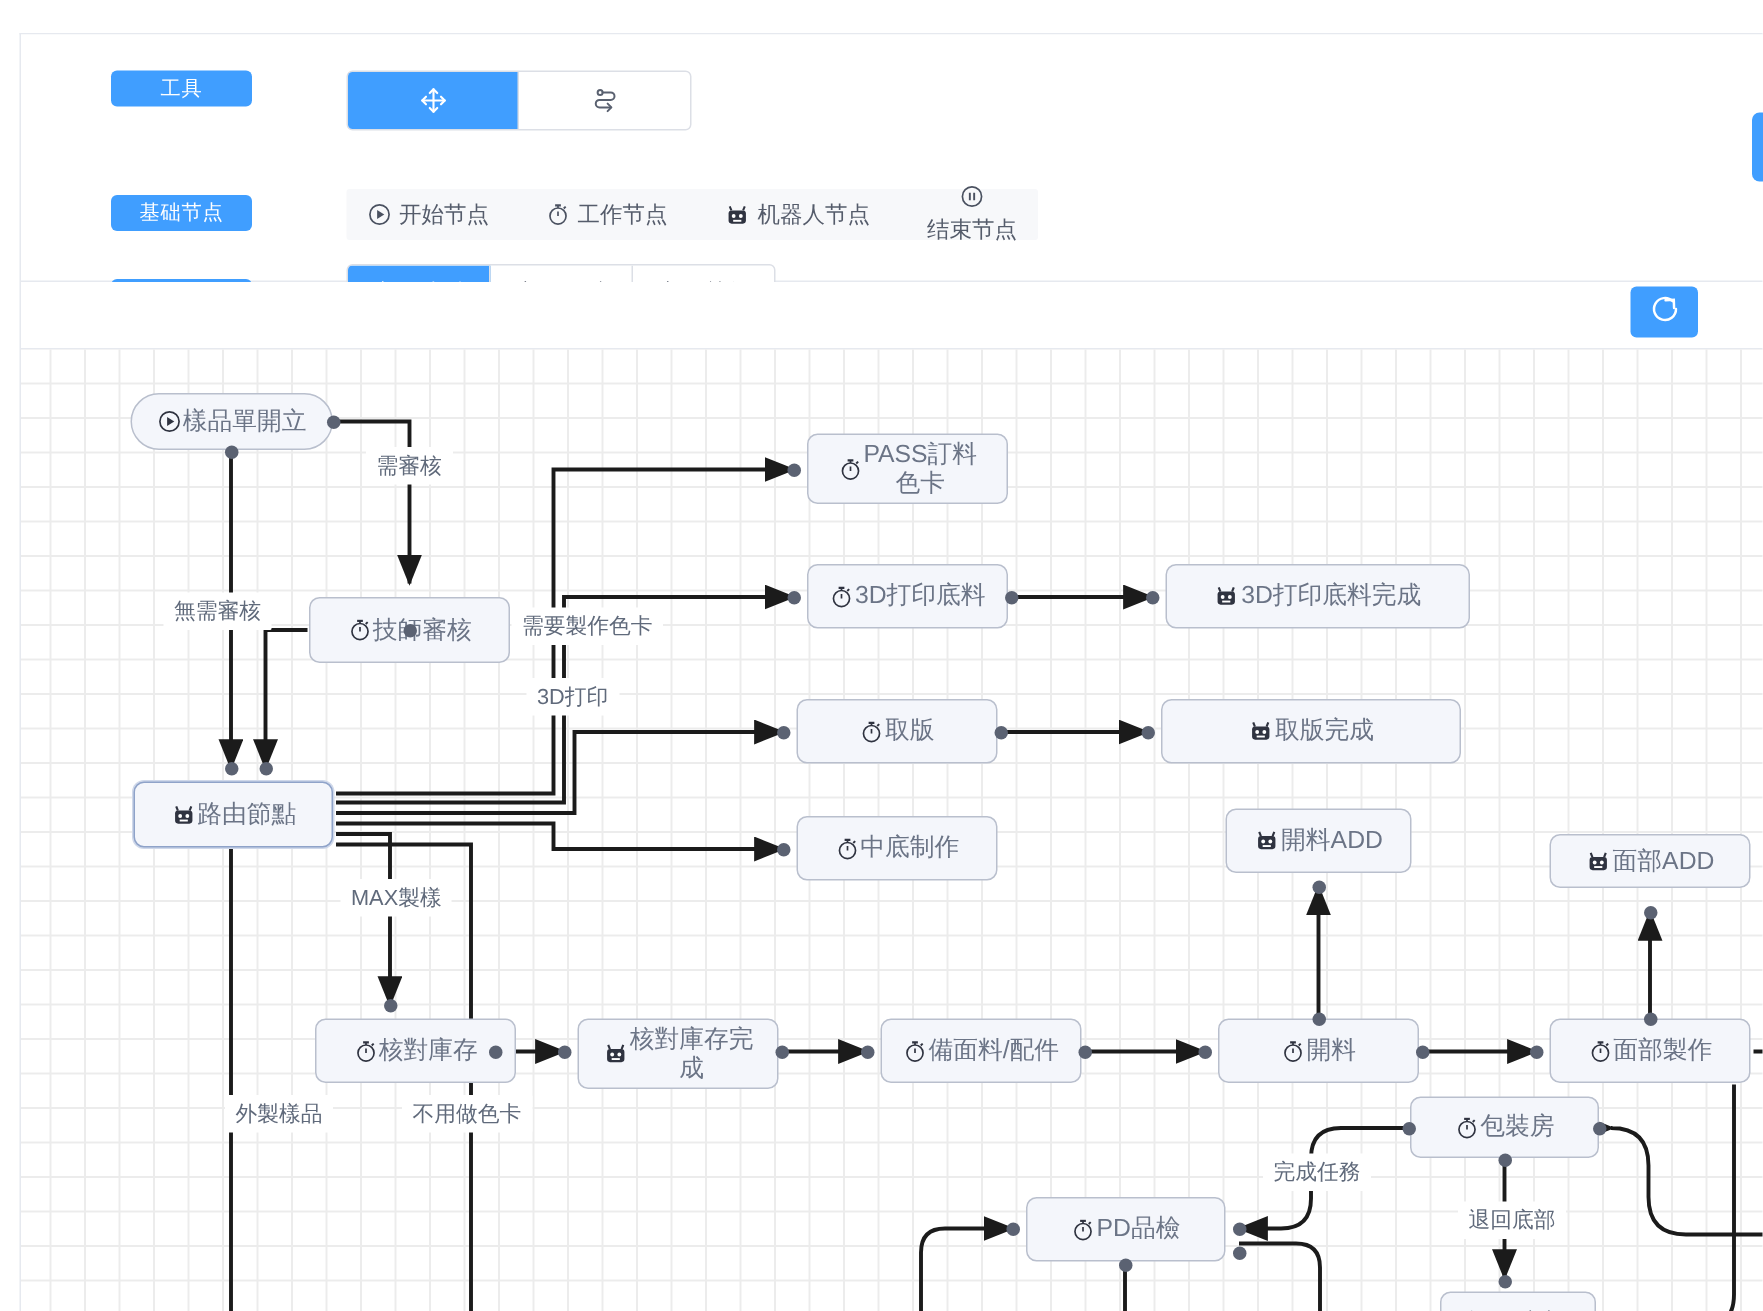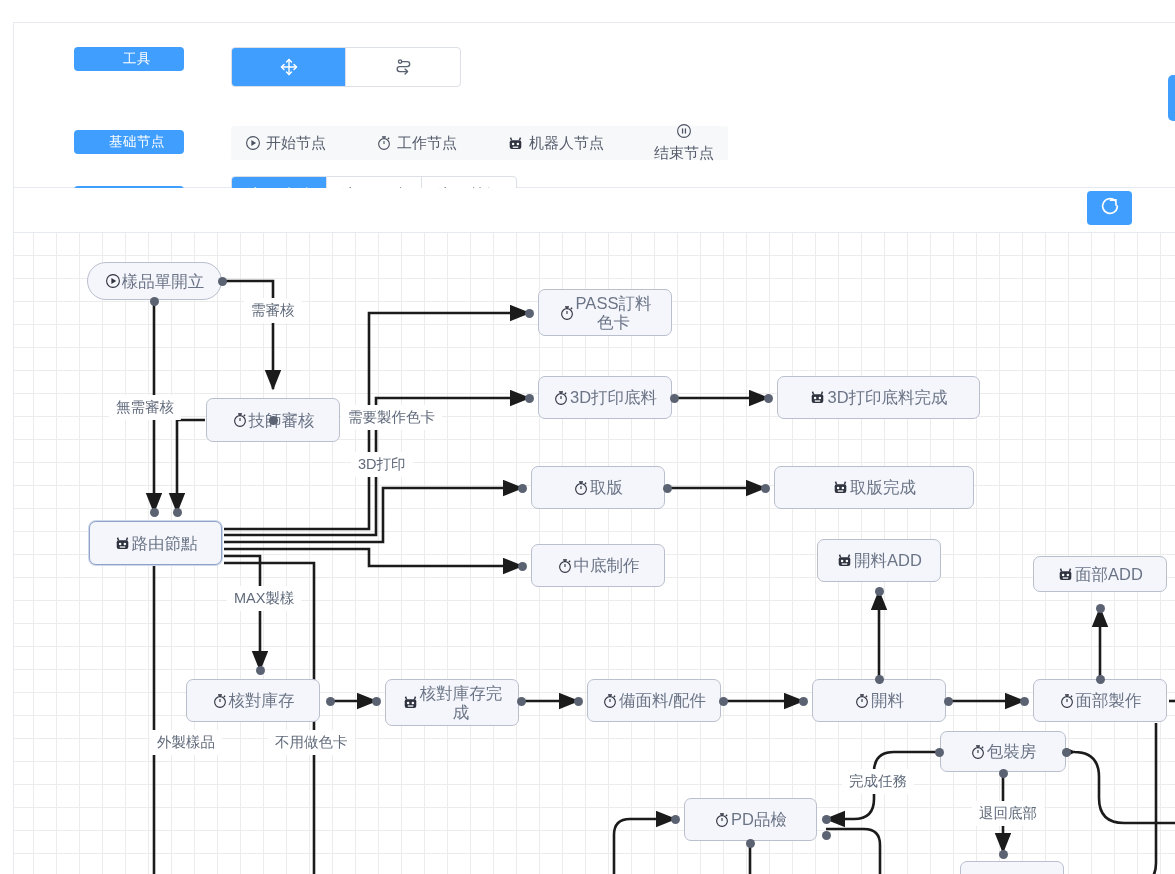--- a/index.html
+++ b/index.html
@@ -23,21 +23,21 @@
   }
   
   .toolbar{
     position:absolute;left:0;top:0;right:0;height:165px;
     background:#fff;border-bottom:1px solid #e6e9ef;
     box-sizing:border-box;
   }
   .tag{
     width:94px;height:24px;border-radius:4px;background:#409eff;
     color:#fff;font-size:13.5px;line-height:24px;text-align:center;
-    letter-spacing:.5px;flex:0 0 auto;padding-left:16px;
+    letter-spacing:.5px;flex:0 0 auto;
   }
   .tagwrap{position:absolute;left:60px;}
 
   
   .seg{
     position:absolute;left:217px;top:0;display:flex;
     border:1px solid #dcdfe6;border-radius:4px;overflow:hidden;
     background:#fff;height:38px;
   }
   .seg>div{
@@ -46,21 +46,20 @@
   }
   .seg>div:last-child{border-right:none;}
   .seg .on{background:#409eff;color:#fff;}
   .seg svg{display:block;}
 
   
   .chips{
     position:absolute;left:217px;top:0;height:34px;background:#f7f8fa;
     display:flex;align-items:center;padding:0 14px;box-sizing:border-box;
     border-radius:2px;
-    gap:12px;
   }
   .chip{
     display:flex;align-items:center;gap:5px;
     font-size:15px;color:#555c6b;margin-right:38px;cursor:pointer;white-space:nowrap;
   }
   .chip:last-child{margin-right:0;flex-direction:column;}
   .chip svg{display:block;flex:0 0 auto;}
 
   
   .evts{
@@ -416,21 +415,21 @@
                   <circle cx="10" cy="11.3" r="6.7"></circle>
                   <line x1="10" y1="11.3" x2="10" y2="7.6"></line>
                   <line x1="7.6" y1="2.4" x2="12.4" y2="2.4" stroke-width="1.8"></line>
                   <line x1="10" y1="2.4" x2="10" y2="4.6"></line>
                   <line x1="14.8" y1="5" x2="16.4" y2="3.4" stroke-width="1.6"></line>
                 </svg>
               </span>
               <span class="tx">中底制作</span>
             </div>
           </div>
-          <div class="node" style="left: 172px; top: 446px; width: 134px; height: 43px;">
+          <div class="node" style="left: 196px; top: 446px; width: 134px; height: 43px;">
             <div class="inner">
               <span class="ic">
                 <svg width="16" height="16" viewBox="0 0 20 20" fill="none" stroke="#2f3340" stroke-width="1.4">
                   <circle cx="10" cy="11.3" r="6.7"></circle>
                   <line x1="10" y1="11.3" x2="10" y2="7.6"></line>
                   <line x1="7.6" y1="2.4" x2="12.4" y2="2.4" stroke-width="1.8"></line>
                   <line x1="10" y1="2.4" x2="10" y2="4.6"></line>
                   <line x1="14.8" y1="5" x2="16.4" y2="3.4" stroke-width="1.6"></line>
                 </svg>
               </span>

